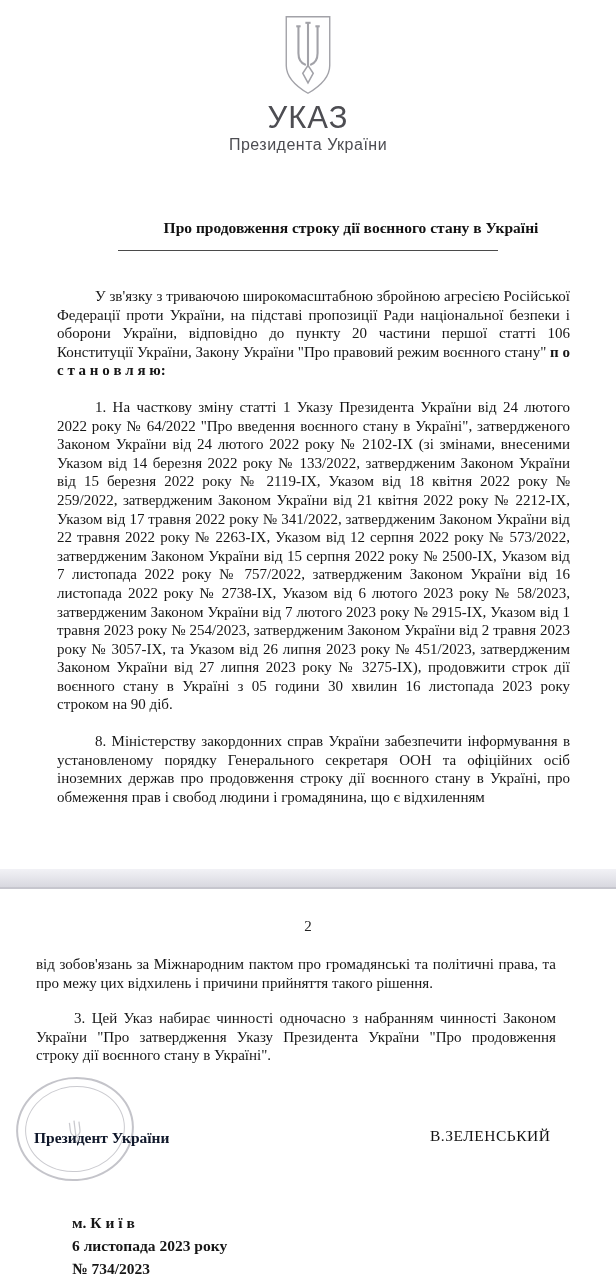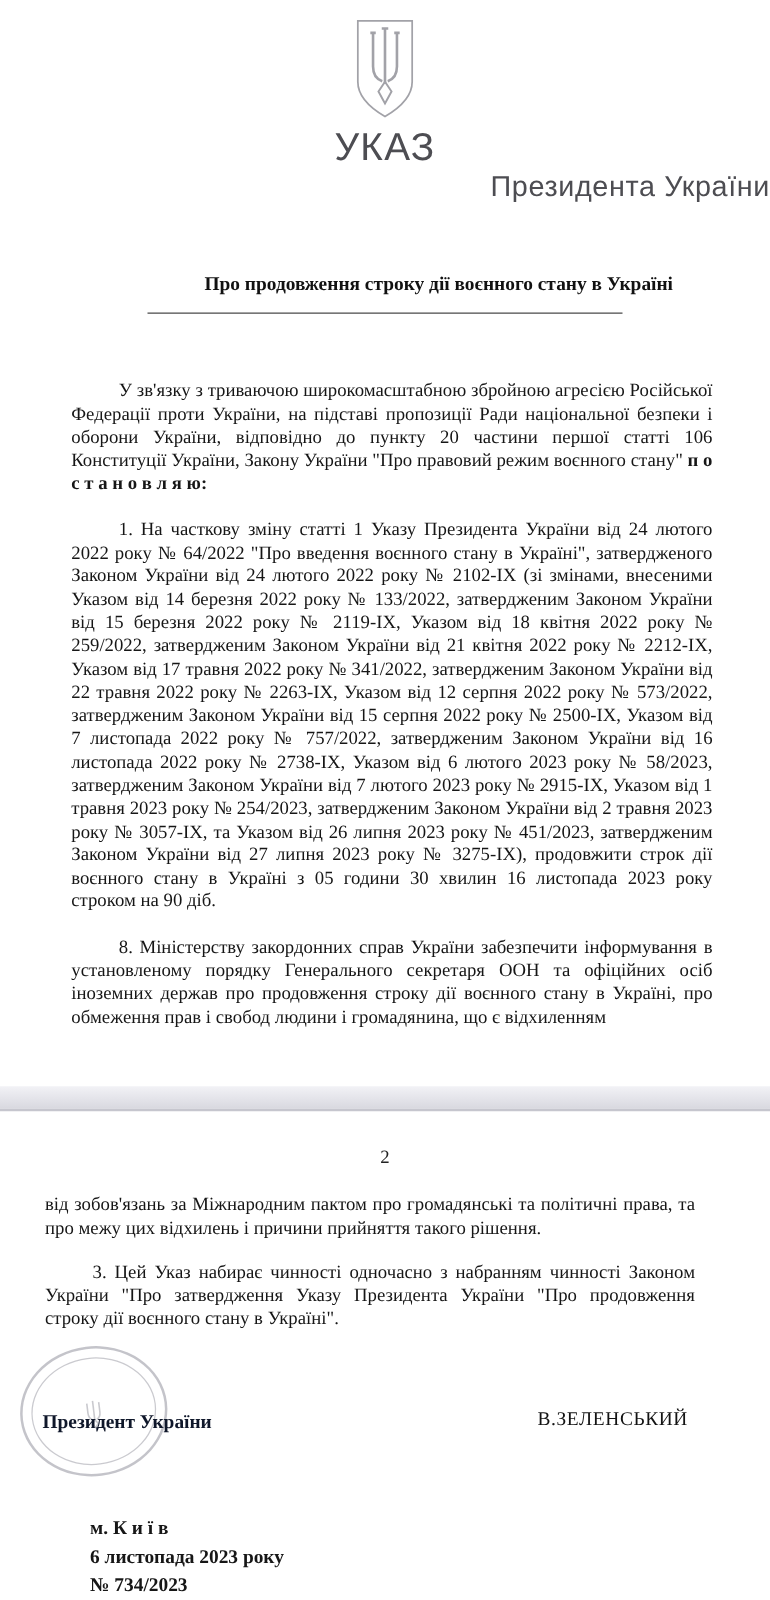--- a/index.html
+++ b/index.html
@@ -22,36 +22,36 @@
   .emblem{position:absolute;top:15px;left:50%;transform:translateX(-50%);width:56px;height:80px;}
   .emblem svg{width:100%;height:100%;}
 
   
   .doc-type{
     position:absolute;top:100px;left:0;width:100%;text-align:center;
     font-family:"Liberation Sans", sans-serif;font-size:31px;font-weight:400;
     color:#4d4d52;letter-spacing:1px;margin:0;
   }
   .doc-issuer{
-    position:absolute;top:136px;left:0;width:100%;text-align:right;
-    font-family:"Liberation Sans", sans-serif;font-size:23px;font-weight:400;
+    position:absolute;top:136px;left:0;width:100%;text-align:center;
+    font-family:"Liberation Sans", sans-serif;font-size:16px;font-weight:400;
     color:#4d4d52;letter-spacing:.5px;margin:0;
   }
   .doc-title{
     position:absolute;top:219px;left:0;width:100%;text-align:center;
     font-size:15.5px;font-weight:bold;color:#111;margin:0;padding-left:43px;
   }
   .title-rule{
     position:absolute;top:250px;left:118px;width:380px;height:0;
     border-top:1.5px solid #4a4a4a;
   }
 
   
   .body-text{
-    position:absolute;top:304px;left:57px;width:513px;
+    position:absolute;top:287px;left:57px;width:513px;
     font-size:15px;line-height:18.6px;text-align:justify;
   }
   .body-text p{margin:0 0 18px 0;text-indent:38px;}
   .decree-word{font-weight:bold;}
 
   
   .page-num{margin:27px 0 0 0;text-align:center;font-size:15px;color:#222;}
   .p2-text{margin:20px 60px 0 36px;font-size:15px;line-height:18.6px;text-align:justify;}
   .p2-text p{margin:0 0 17px 0;}
   .p2-text p.indent{text-indent:38px;}

